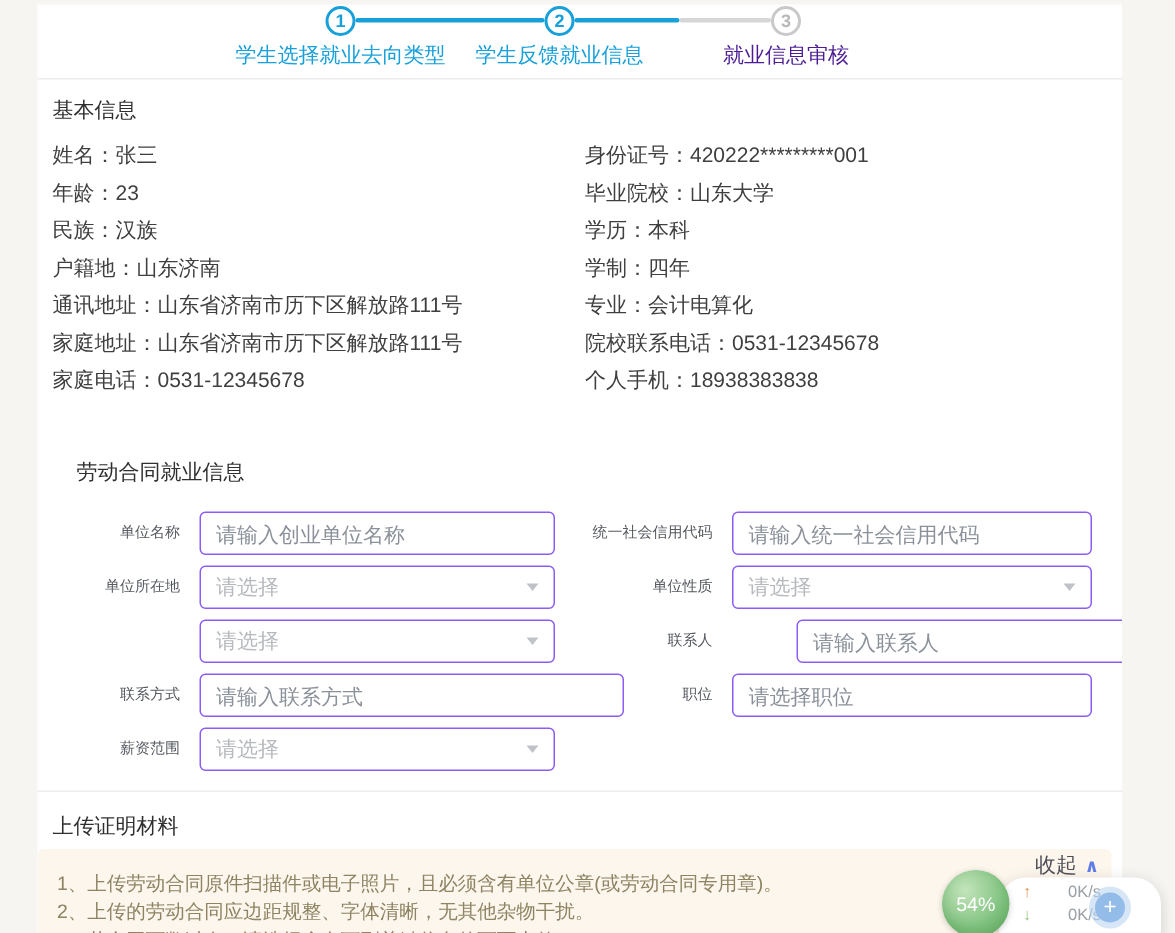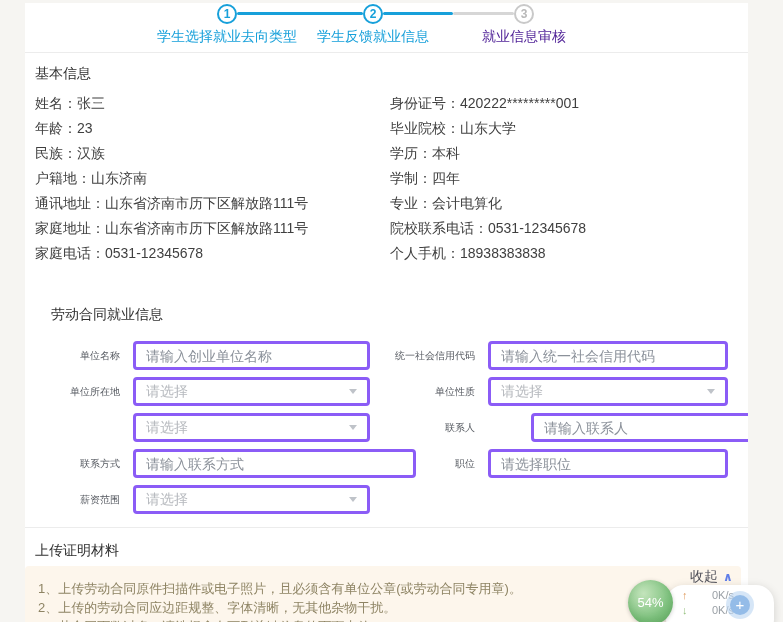--- a/index.html
+++ b/index.html
@@ -37,21 +37,21 @@
 
   
   .flabel{
     position:absolute;font-size:10px;color:#565a61;line-height:29px;
     text-align:right;white-space:nowrap;
   }
   .fl-l{left:0;width:95px;}
   .fl-r{left:330px;width:120px;}
   .fctl{
     position:absolute;height:29px;box-sizing:border-box;
-    border:3px solid #8b5cf6;border-radius:4px;background:#fff;font-size:14px;
+    border:1px solid #8b5cf6;border-radius:4px;background:#fff;font-size:14px;
   }
   input.fctl{padding:0 10px;color:#333;outline:none;}
   input.fctl::placeholder{color:#8b919a;opacity:1;}
   .fctl.select{
     display:flex;align-items:center;justify-content:space-between;
     padding:0 10px;color:#b6b9be;cursor:pointer;
   }
   .caret{
     width:0;height:0;border-left:4px solid transparent;
     border-right:4px solid transparent;border-top:5px solid #bfc3c9;

